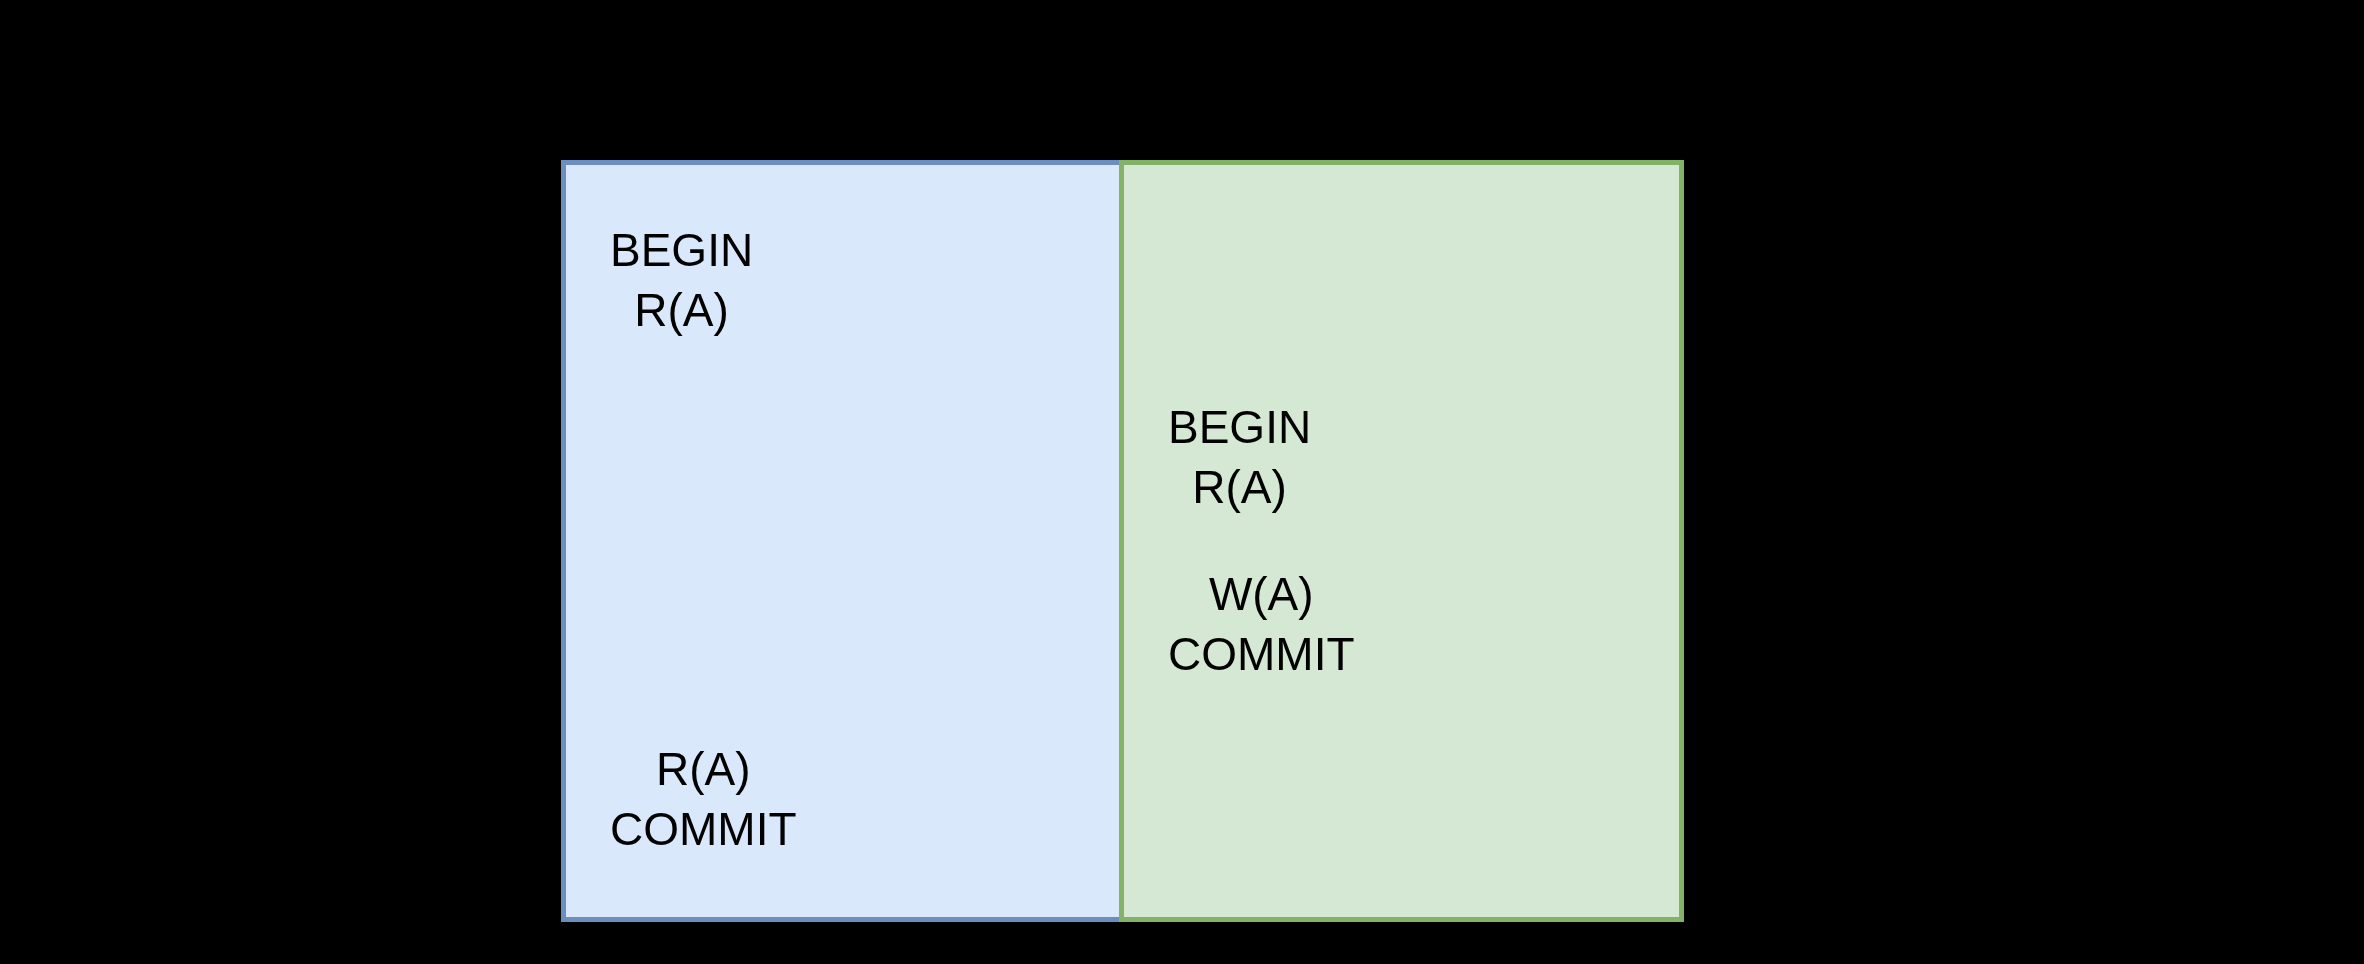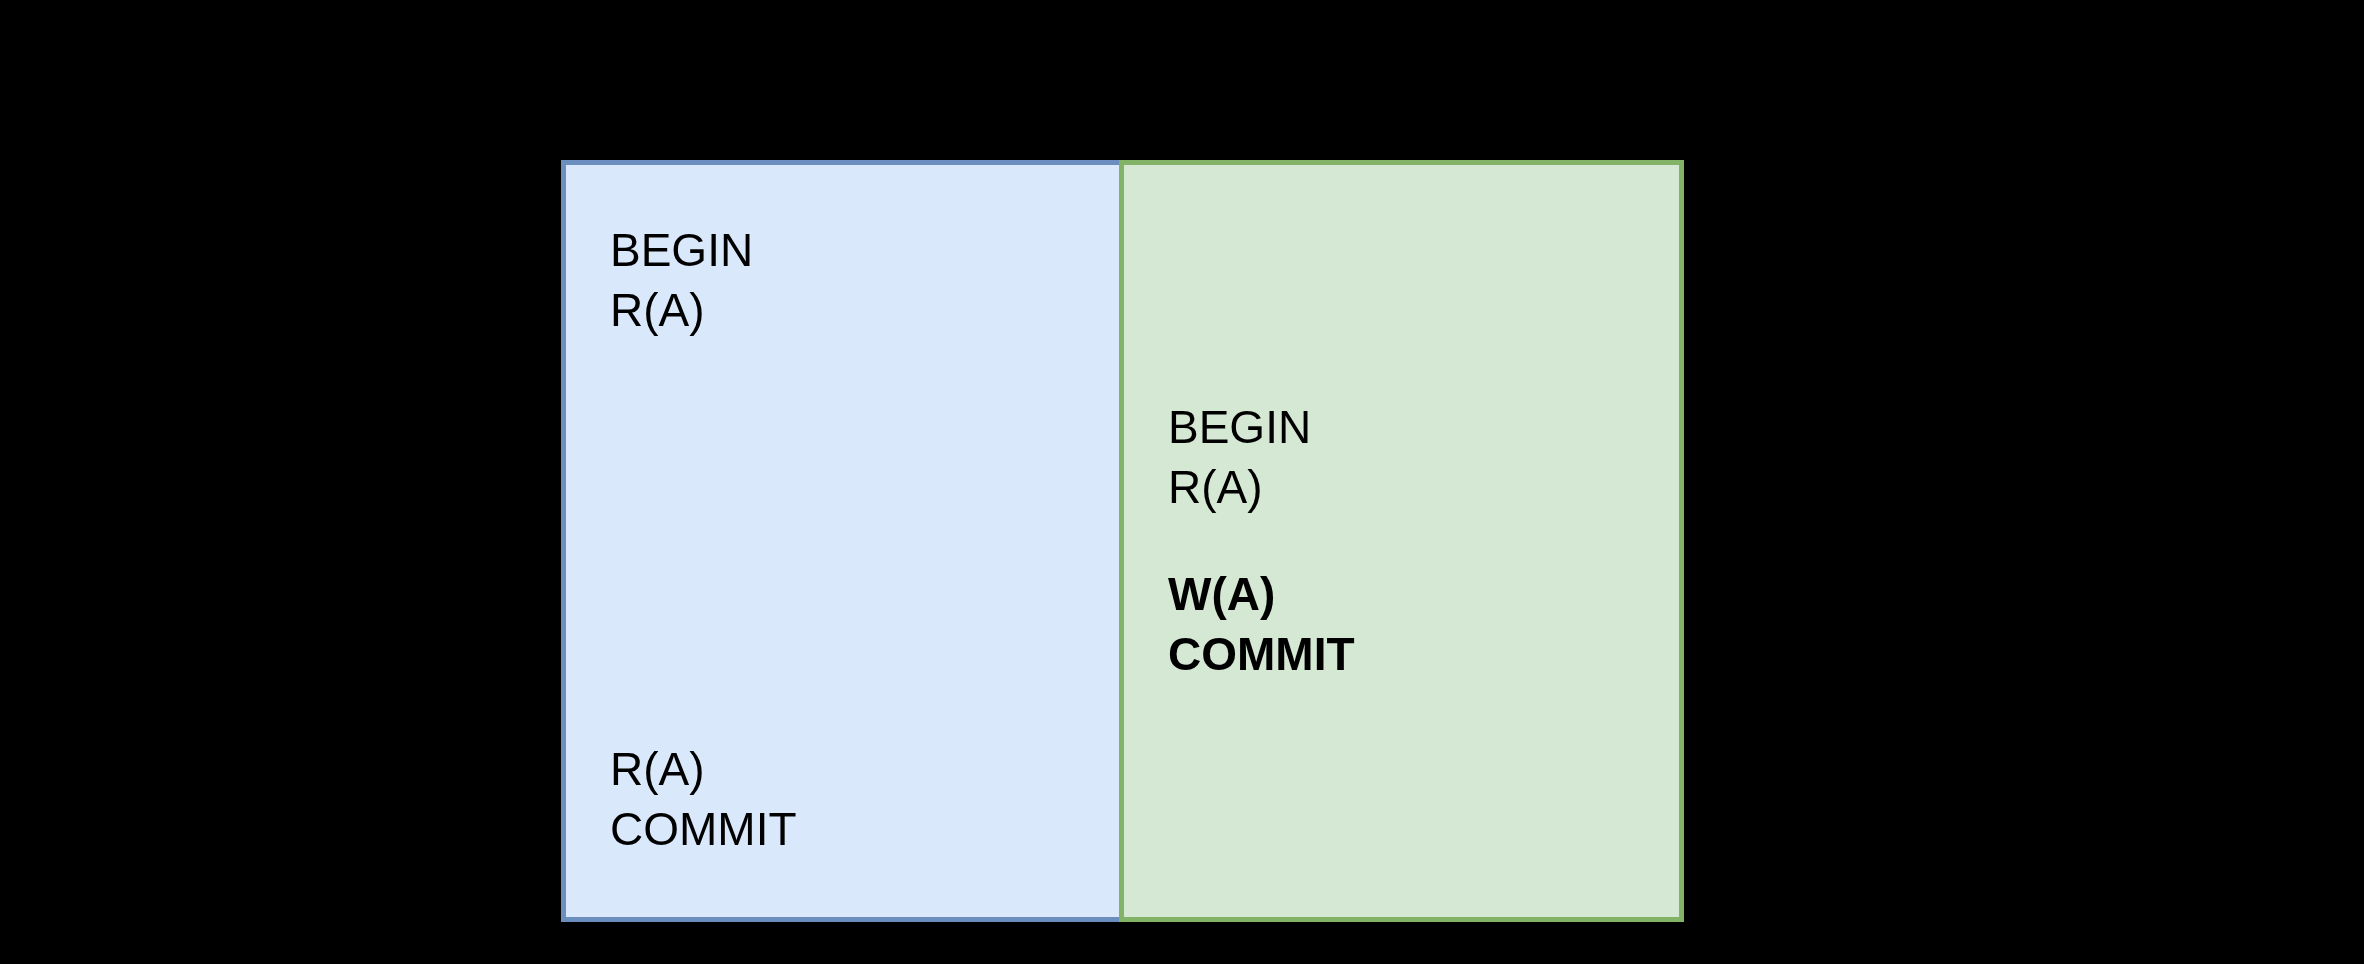--- a/index.html
+++ b/index.html
@@ -10,20 +10,21 @@
     width: 2364px;
     height: 964px;
     position: relative;
     overflow: hidden;
     background: var(--background, #000000);
     font-family: "Liberation Sans", sans-serif;
   }
   .canvas {
     position: absolute;
     inset: 0;
+    text-align: center;
   }
   .tx-box {
     position: absolute;
     top: 160px;
     height: 762px;
     box-sizing: border-box;
   }
   .tx-box.left {
     left: 561px;
     width: 558px;
@@ -40,21 +41,21 @@
   .op-block {
     position: absolute;
     font-size: 46px;
     line-height: 60px;
     color: var(--text, #000000);
     white-space: nowrap;
   }
   .op-block.t1-top    { left: 610px;  top: 220px; }
   .op-block.t1-bottom { left: 610px;  top: 739px; }
   .op-block.t2-top    { left: 1168px; top: 397px; }
-  .op-block.t2-bottom { left: 1168px; top: 564px; font-weight: bold; }
+  .op-block.t2-bottom { left: 1168px; top: 564px; }
 </style>
 </head>
 <body>
 
 <div class="canvas">
 
   <div class="tx-box left"></div>
 
   <div class="tx-box right"></div>
 

